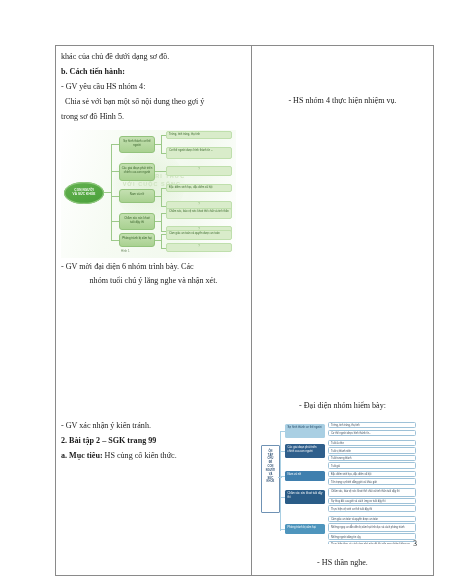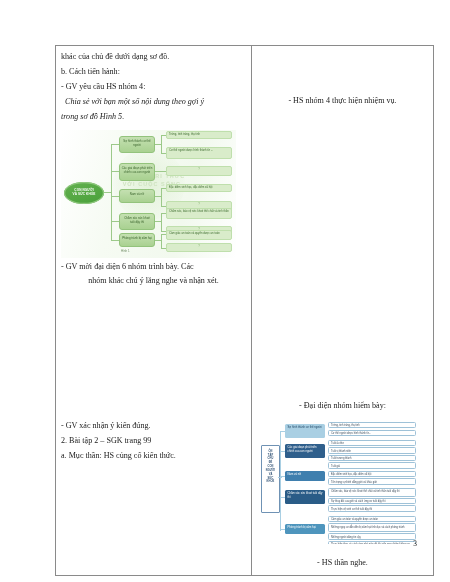--- a/index.html
+++ b/index.html
@@ -38,22 +38,22 @@
   .col-left { width: 185px; }
   .col-right { width: 171px; }
 
   .p {
     font-size: 8.1px;
     line-height: 1.72;
     margin: 0 0 1px 0;
     text-align: justify;
   }
   .p.nj { text-align: center; }
-  .bold { font-weight: normal; }
-  .ital { font-style: italic; }
+  .bold { font-weight: bold; }
+  .ital { }
   .indent { text-indent: 4px; }
 
   .spacer-sm { height: 4px; }
   .spacer-md { height: 10px; }
   .spacer-lg { height: 40px; }
 
   
   .diagram1-wrap {
     position: relative;
     margin: 6px 0 2px 0;
@@ -268,30 +268,30 @@
           <div class="d1-line" style="left:100px; top:104px; width:1px; height:14px;"></div>
           <div class="d1-line" style="left:100px; top:104px; width:5px; height:1px;"></div>
           <div class="d1-leaf" style="left:105px; top:100px; width:66px; height:10px;">Cảm giác an toàn và quyền được an toàn</div>
           <div class="d1-line" style="left:100px; top:118px; width:5px; height:1px;"></div>
           <div class="d1-leaf blank" style="left:105px; top:113px; width:66px; height:9px;">?</div>
 
           <div class="d1-cap">Hình 1</div>
         </div>
 
         <p class="p">- GV mời đại diện 6 nhóm trình bày. Các</p>
-        <p class="p nj">nhóm khác chú ý lắng nghe và nhận xét.</p>
-
-        <div class="spacer-lg"></div>
-        <div class="spacer-lg"></div>
-        <div class="spacer-lg"></div>
-        <div class="spacer-md"></div>
-
-        <p class="p">- GV xác nhận ý kiến đúng.</p>
+        <p class="p nj">nhóm tuổi chú ý lắng nghe và nhận xét.</p>
+
+        <div class="spacer-lg"></div>
+        <div class="spacer-lg"></div>
+        <div class="spacer-lg"></div>
+        <div class="spacer-md"></div>
+
+        <p class="p">- GV xác nhận ý kiến tránh.</p>
         <p class="p bold">2. Bài tập 2 – SGK trang 99</p>
-        <p class="p"><span class="bold">a. Mục thần: </span><span>HS củng cố kiến thức.</span></p>
+        <p class="p"><span class="bold">a. Mục tiêu: </span><span>HS củng cố kiến thức.</span></p>
 
       </td>
 
       <td class="col-right">
 
         <div class="spacer-md"></div>
         <div class="spacer-md"></div>
         <div class="spacer-md"></div>
         <div class="spacer-md"></div>
         <div class="spacer-sm"></div>

